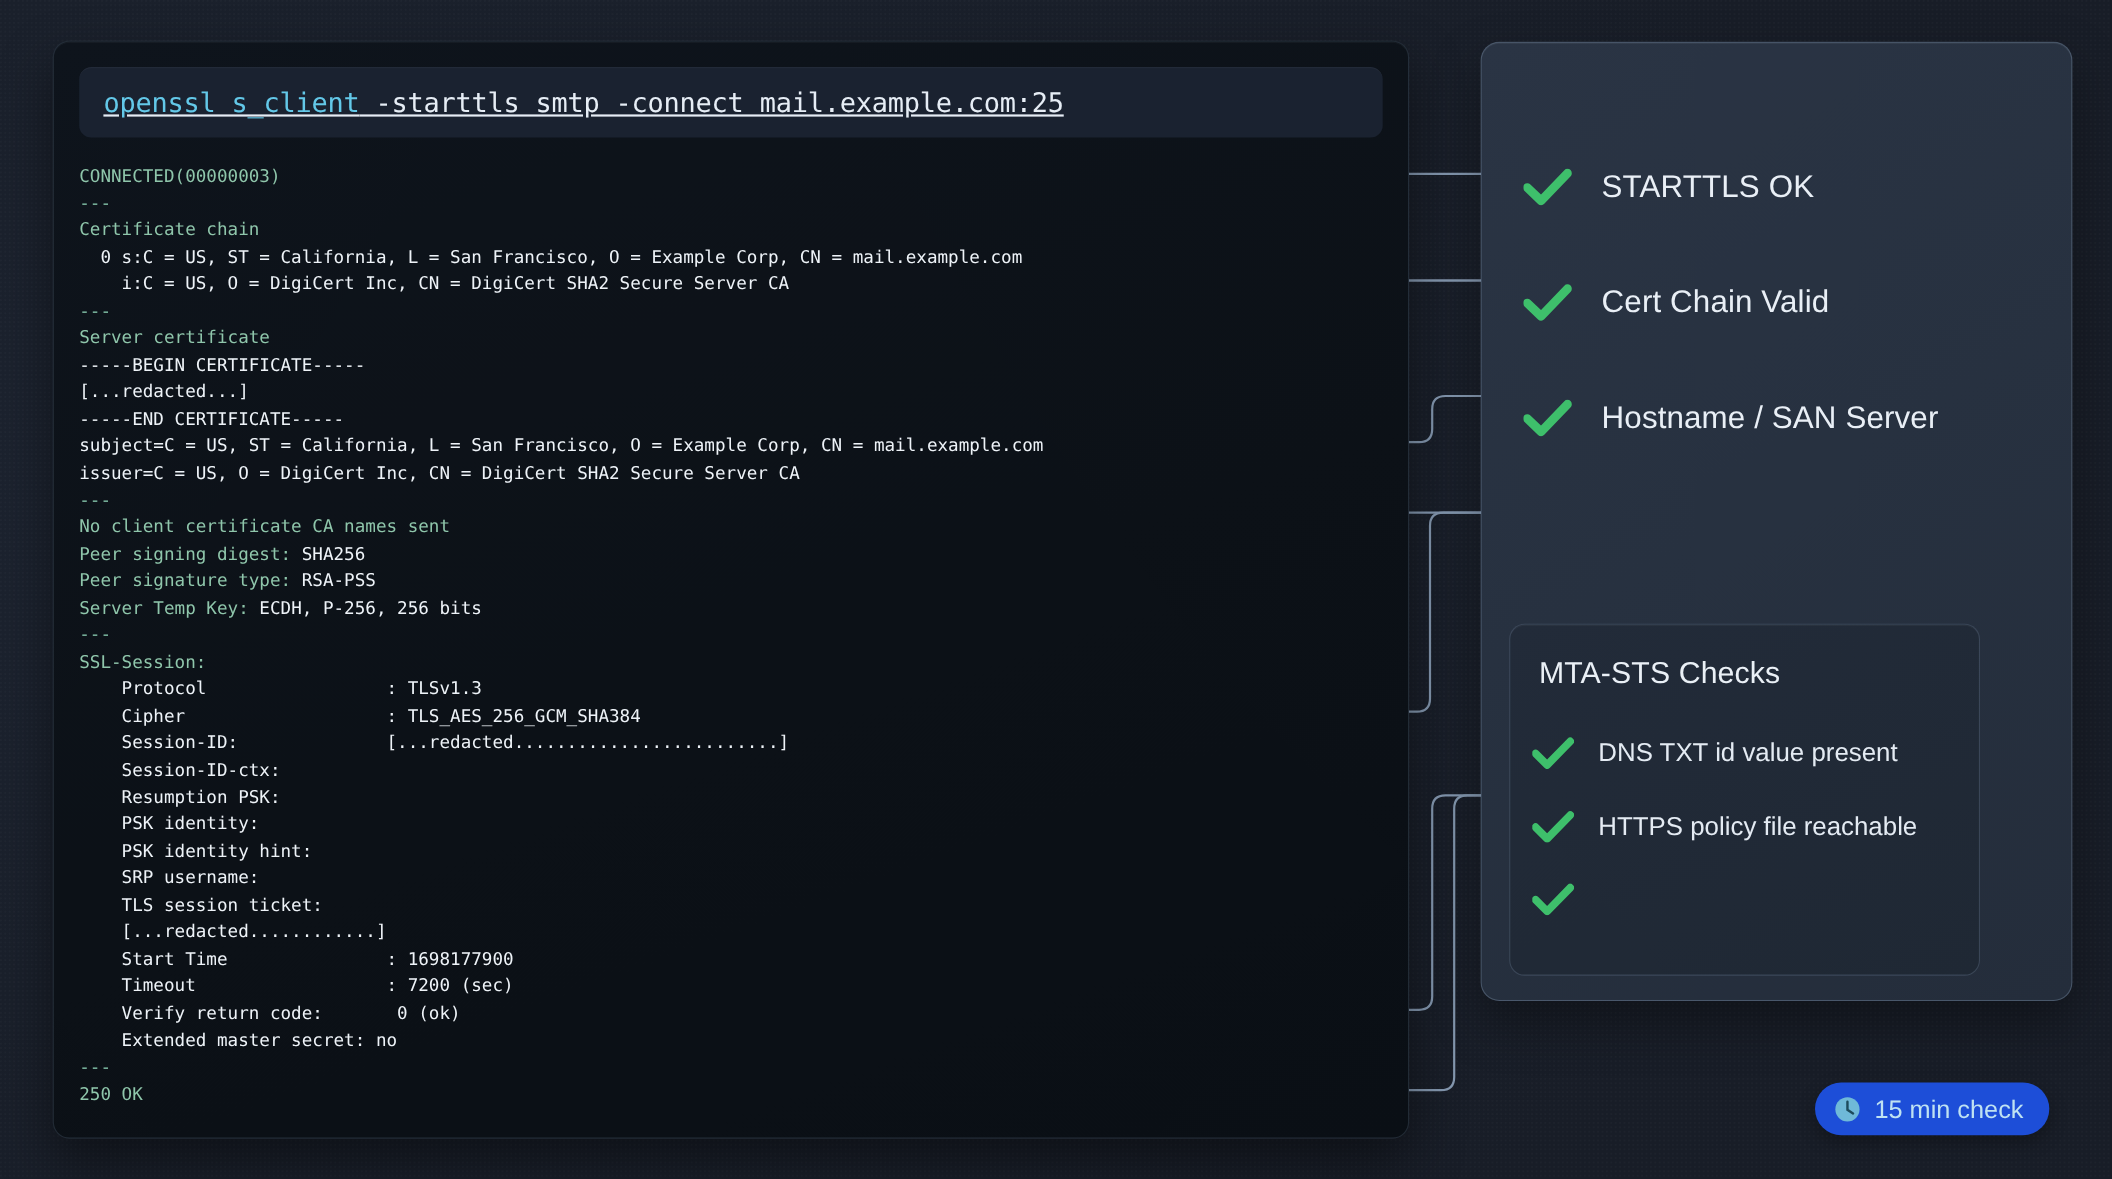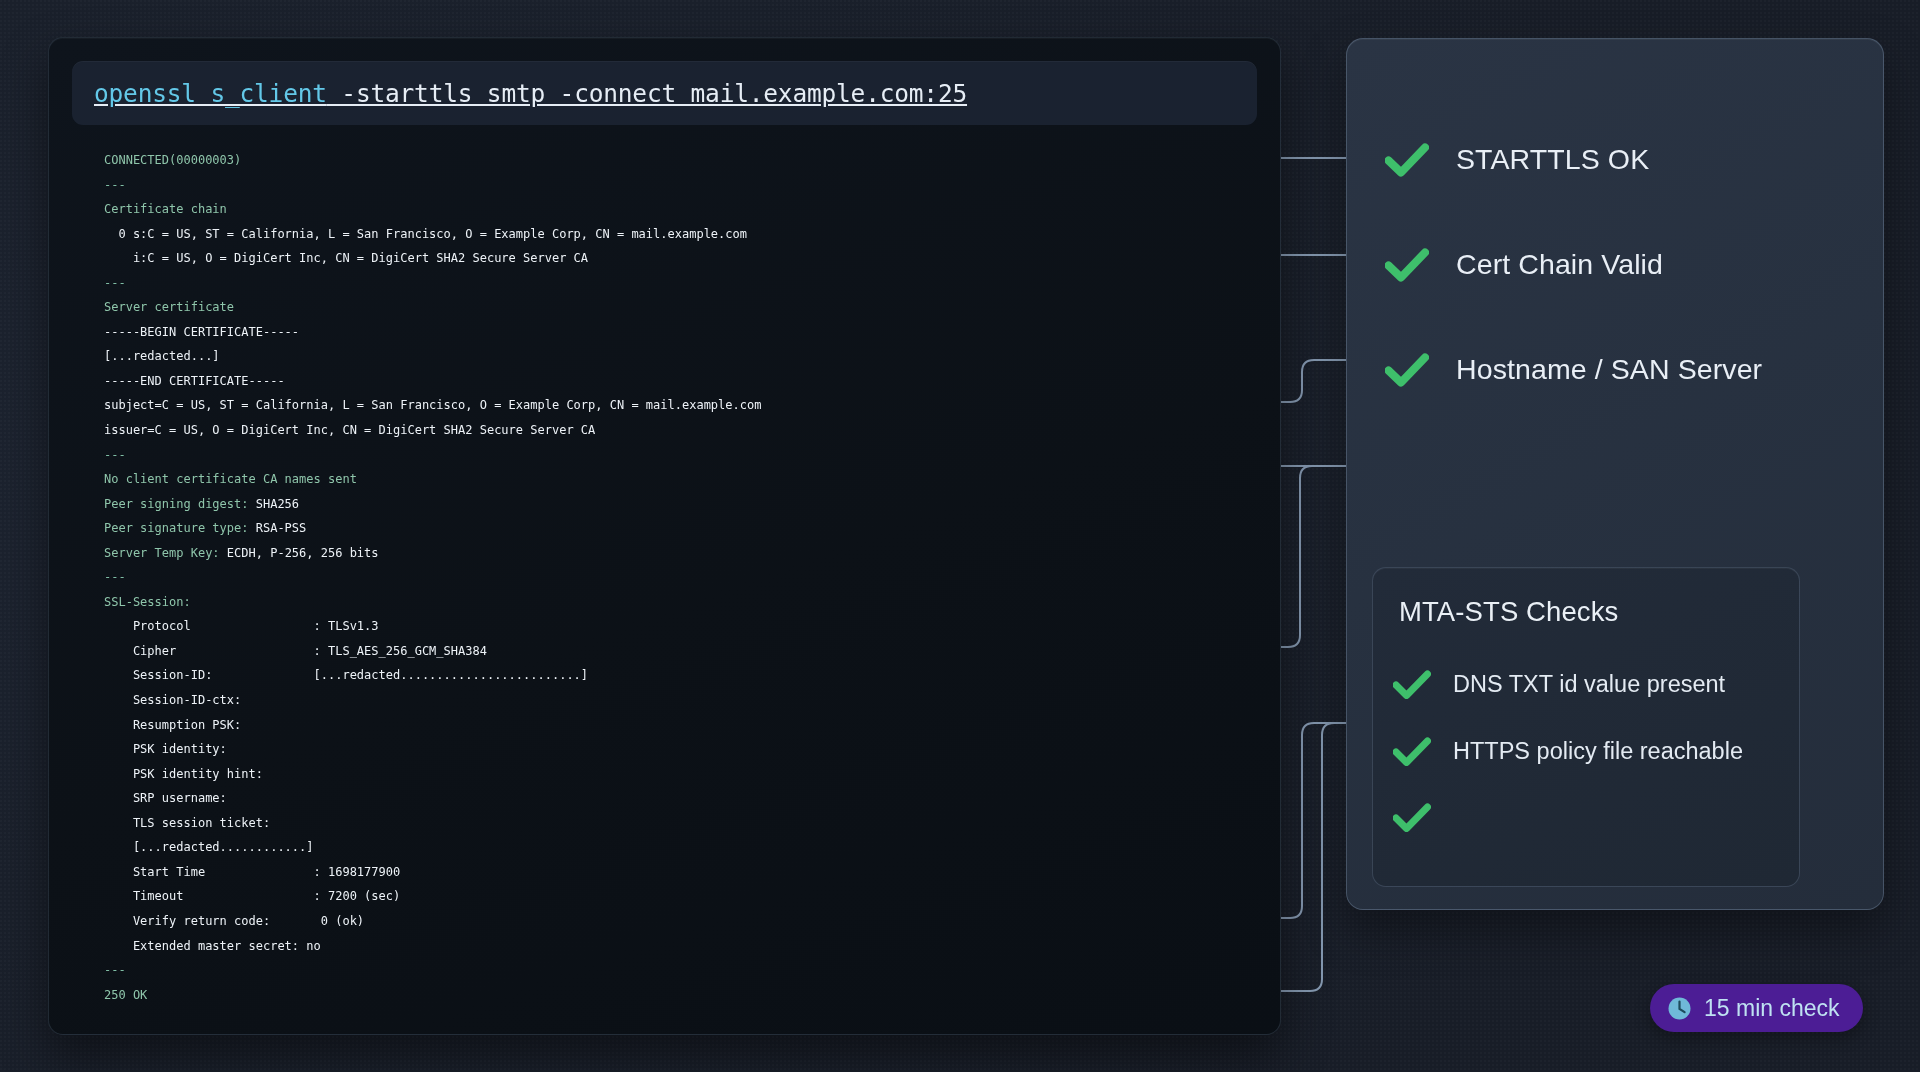--- a/index.html
+++ b/index.html
@@ -76,25 +76,24 @@
   }
   .cmdbar .cmd .kw { color: #63c8e8; }
 
   .termbody {
     position: absolute;
     left: 23px;
     top: 110px;
     right: 10px;
     bottom: 8px;
     font-family: "DejaVu Sans Mono", monospace;
-    font-size: 12px;
+    font-size: 16px;
     line-height: 24.55px;
     white-space: pre;
     color: #e3ebf3;
-    margin-left: 32px;
   }
   .termbody .ln { height: 24.55px; }
   .g  { color: #8fc6ab; }   
   .g2 { color: #7fbda4; }   
   .w  { color: #eef3f8; }
 
   
   .rightpanel {
     position: absolute;
     left: 1346px;
@@ -104,21 +103,21 @@
     background: linear-gradient(150deg, #2a3444 0%, #273140 48%, #242d3b 100%);
     border: 1px solid rgba(158,182,212,0.28);
     border-radius: 17px;
     box-shadow: 0 20px 44px rgba(0,0,0,0.34), inset 0 1px 0 rgba(255,255,255,0.05);
     z-index: 3;
   }
 
   .check-row {
     position: absolute;
     display: flex;
-    align-items: flex-start;
+    align-items: flex-end;
     left: 38px;
     height: 44px;
   }
   .check-row .label {
     font-size: 28.5px;
     color: #e9eff6;
     letter-spacing: 0.1px;
     white-space: nowrap;
   }
 
@@ -167,21 +166,21 @@
   
   .badge {
     position: absolute;
     left: 1650px;
     top: 984px;
     height: 48px;
     display: flex;
     align-items: center;
     padding: 0 23px 0 17px;
     border-radius: 24px;
-    background: #4c1d95;
+    background: #1d4ed8;
     box-shadow: 0 6px 16px rgba(0,0,0,0.30);
     z-index: 4;
   }
   .badge .clock { width: 25px; height: 25px; margin-right: 12px; flex: 0 0 auto; }
   .badge .btext {
     font-size: 23px;
     color: #bfe2f2;
     white-space: nowrap;
   }
 </style>

